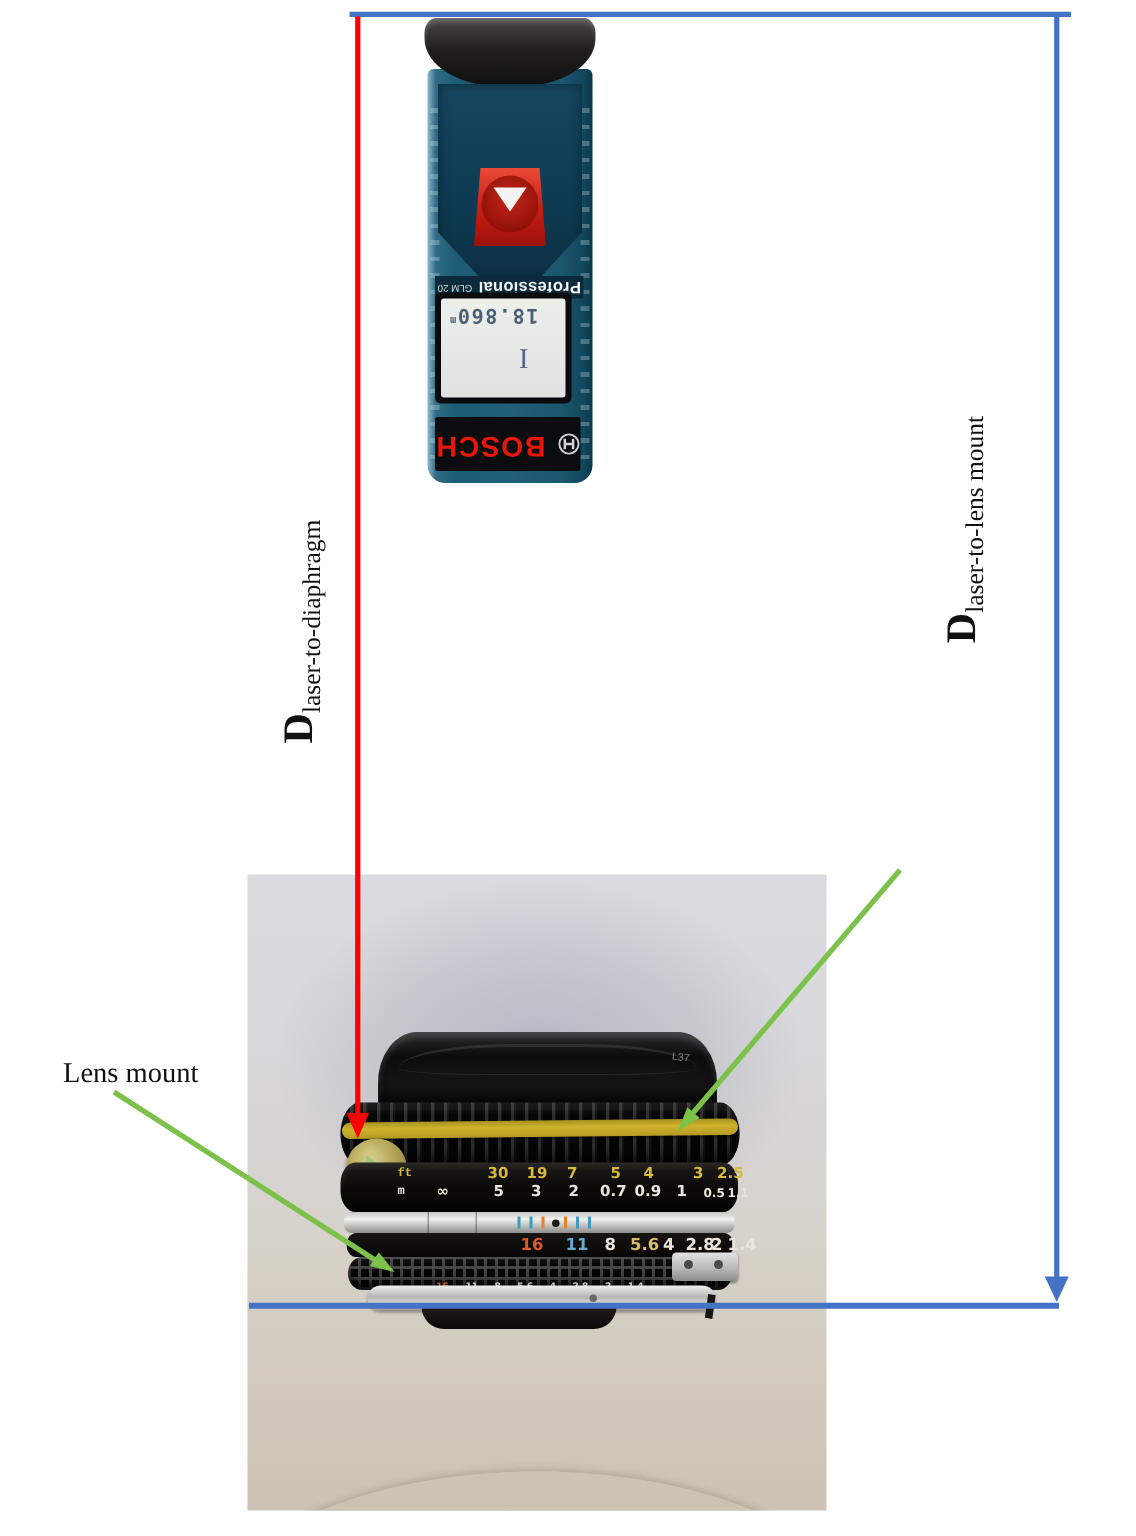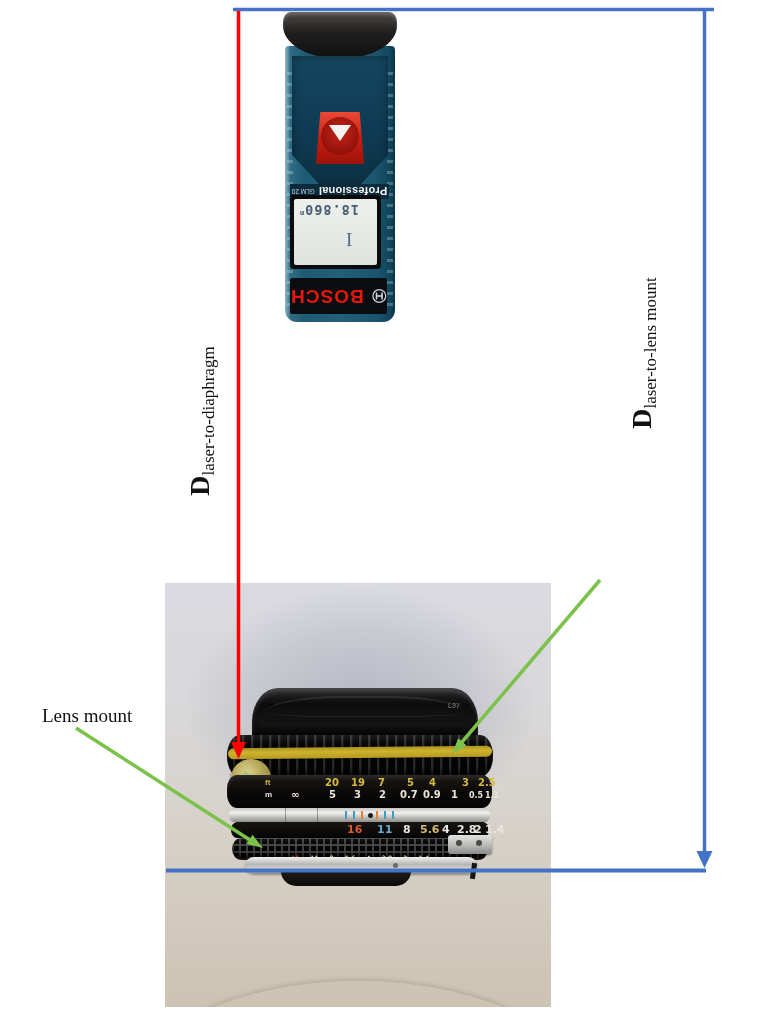--- a/index.html
+++ b/index.html
@@ -41,21 +41,21 @@
          background:radial-gradient(circle at 40% 35%,#ddd08d 0%,#b3a556 45%,#7e6f2c 100%);
          box-shadow:0 1px 3px rgba(0,0,0,.5);}
   .lens-badge::after{content:"";position:absolute;left:13px;top:11px;border-top:8px solid transparent;
          border-bottom:8px solid transparent;border-left:12px solid #a9c47e;}
   .dist-band{position:absolute;left:62px;top:192px;width:265px;height:33px;border-radius:10px/14px;
          background:linear-gradient(180deg,#1c1a17 0%,#0a0908 55%,#050404 100%);
          box-shadow:inset 0 3px 4px rgba(255,255,255,.08);}
   .scale-num{position:absolute;font-family:"DejaVu Sans",sans-serif;font-weight:bold;font-size:10px;line-height:1;}
   .ft-row .scale-num{color:#d7b93c;top:3px;}
   .m-row .scale-num{color:#e9e5dc;top:15px;}
-  .ftm{position:absolute;font-family:Liberation Sans, sans-serif;font-weight:bold;font-size:8px;line-height:1;}
+  .ftm{position:absolute;font-family:Liberation Mono, monospace;font-weight:bold;font-size:8px;line-height:1;}
   .silver-ring{position:absolute;left:64px;top:225px;width:261px;height:14px;border-radius:7px/10px;
          background:linear-gradient(180deg,#c6c6c4 0%,#f0f0ee 35%,#b9b9b7 70%,#8f8f8d 100%);}
   .dof-tick{position:absolute;top:3px;width:2px;height:8px;}
   .dof-dot{position:absolute;top:5px;width:5px;height:5px;border-radius:50%;background:#1a1a1a;}
   .seam{position:absolute;top:0;width:1px;height:14px;background:rgba(60,60,60,.45);}
   .ap-band{position:absolute;left:66px;top:239px;width:258px;height:16px;border-radius:8px/10px;
          background:linear-gradient(180deg,#171512 0%,#060505 100%);}
   .ap-num{position:absolute;top:2px;font-family:"DejaVu Sans",sans-serif;font-weight:bold;font-size:11px;line-height:1;}
   .waffle-ring{position:absolute;left:67px;top:255px;width:256px;height:22px;border-radius:12px/14px;overflow:hidden;
          background-color:#050505;
@@ -135,21 +135,21 @@
       </div>
 
       <div class="focus-ring"></div>
       <div class="gold-band"></div>
       <div class="lens-badge"></div>
 
       <div class="dist-band">
         <span class="ftm" style="left:38px;top:4px;color:#d7b93c">ft</span>
         <span class="ftm" style="left:38px;top:16px;color:#e9e5dc">m</span>
         <div class="ft-row">
-          <span class="scale-num" style="left:98px">20</span>
+          <span class="scale-num" style="left:98px">30</span>
           <span class="scale-num" style="left:124px">19</span>
           <span class="scale-num" style="left:151px">7</span>
           <span class="scale-num" style="left:180px">5</span>
           <span class="scale-num" style="left:202px">4</span>
           <span class="scale-num" style="left:235px">3</span>
           <span class="scale-num" style="left:251px">2.5</span>
         </div>
         <div class="m-row">
           <span class="scale-num" style="left:64px">∞</span>
           <span class="scale-num" style="left:102px">5</span>

